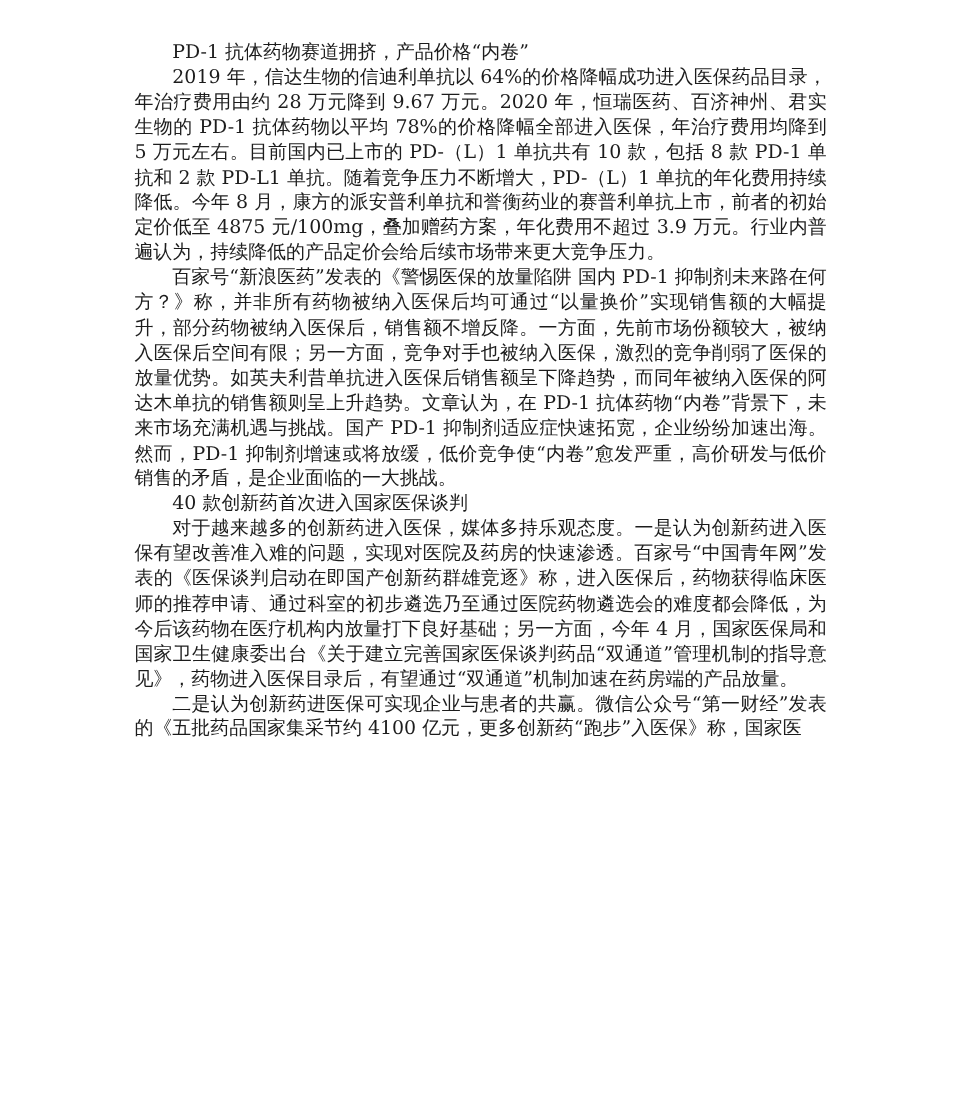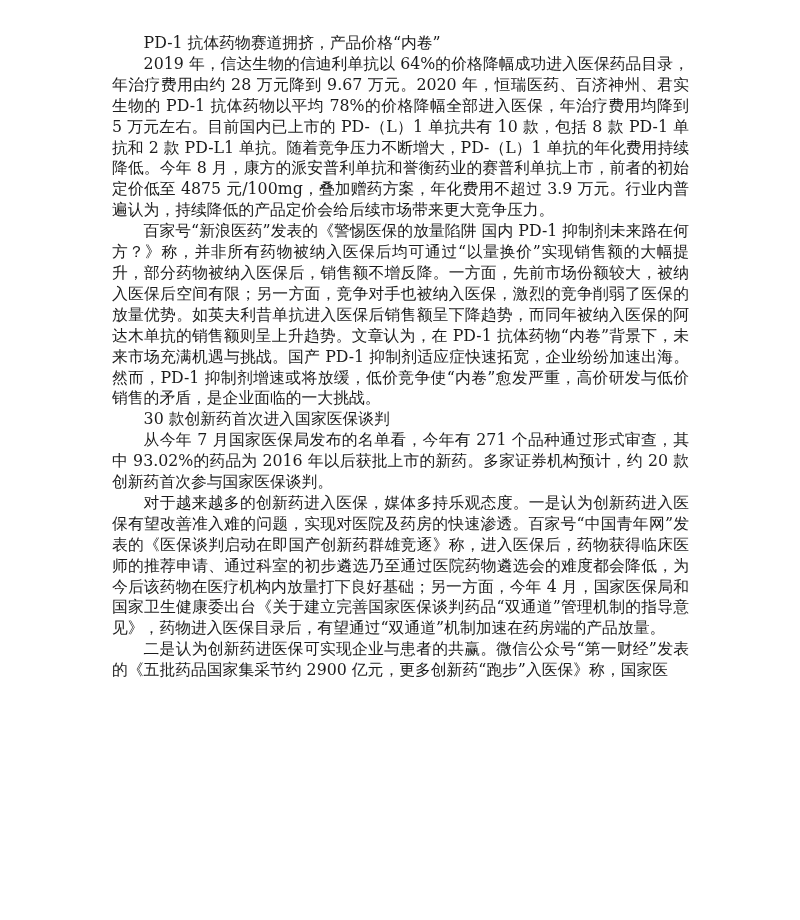--- a/index.html
+++ b/index.html
@@ -35,18 +35,17 @@
   }
 </style>
 </head>
 <body>
 
 <div class="page">
   <div class="content">
     <p>PD-1 抗体药物赛道拥挤，产品价格“内卷”</p>
     <p>2019 年，信达生物的信迪利单抗以 64%的价格降幅成功进入医保药品目录，年治疗费用由约 28 万元降到 9.67 万元。2020 年，恒瑞医药、百济神州、君实生物的 PD-1 抗体药物以平均 78%的价格降幅全部进入医保，年治疗费用均降到 5 万元左右。目前国内已上市的 PD-（L）1 单抗共有 10 款，包括 8 款 PD-1 单抗和 2 款 PD-L1 单抗。随着竞争压力不断增大，PD-（L）1 单抗的年化费用持续降低。今年 8 月，康方的派安普利单抗和誉衡药业的赛普利单抗上市，前者的初始定价低至 4875 元/100mg，叠加赠药方案，年化费用不超过 3.9 万元。行业内普遍认为，持续降低的产品定价会给后续市场带来更大竞争压力。</p>
     <p>百家号“新浪医药”发表的《警惕医保的放量陷阱 国内 PD-1 抑制剂未来路在何方？》称，并非所有药物被纳入医保后均可通过“以量换价”实现销售额的大幅提升，部分药物被纳入医保后，销售额不增反降。一方面，先前市场份额较大，被纳入医保后空间有限；另一方面，竞争对手也被纳入医保，激烈的竞争削弱了医保的放量优势。如英夫利昔单抗进入医保后销售额呈下降趋势，而同年被纳入医保的阿达木单抗的销售额则呈上升趋势。文章认为，在 PD-1 抗体药物“内卷”背景下，未来市场充满机遇与挑战。国产 PD-1 抑制剂适应症快速拓宽，企业纷纷加速出海。然而，PD-1 抑制剂增速或将放缓，低价竞争使“内卷”愈发严重，高价研发与低价销售的矛盾，是企业面临的一大挑战。</p>
-    <p>30 款创新药首次进入国家医保谈判</p>
-    <p>从今年 7 月国家医保局发布的名单看，今年有 271 个品种通过形式审查，其中 93.02%的药品为 2016 年以后获批上市的新药。多家证券机构预计，约 20 款创新药首次参与国家医保谈判。</p>
+    <p>40 款创新药首次进入国家医保谈判</p>
     <p>对于越来越多的创新药进入医保，媒体多持乐观态度。一是认为创新药进入医保有望改善准入难的问题，实现对医院及药房的快速渗透。百家号“中国青年网”发表的《医保谈判启动在即国产创新药群雄竞逐》称，进入医保后，药物获得临床医师的推荐申请、通过科室的初步遴选乃至通过医院药物遴选会的难度都会降低，为今后该药物在医疗机构内放量打下良好基础；另一方面，今年 4 月，国家医保局和国家卫生健康委出台《关于建立完善国家医保谈判药品“双通道”管理机制的指导意见》，药物进入医保目录后，有望通过“双通道”机制加速在药房端的产品放量。</p>
-    <p>二是认为创新药进医保可实现企业与患者的共赢。微信公众号“第一财经”发表的《五批药品国家集采节约 2900 亿元，更多创新药“跑步”入医保》称，国家医</p>
+    <p>二是认为创新药进医保可实现企业与患者的共赢。微信公众号“第一财经”发表的《五批药品国家集采节约 4100 亿元，更多创新药“跑步”入医保》称，国家医</p>
   </div>
 </div>
 
 </body></html>

